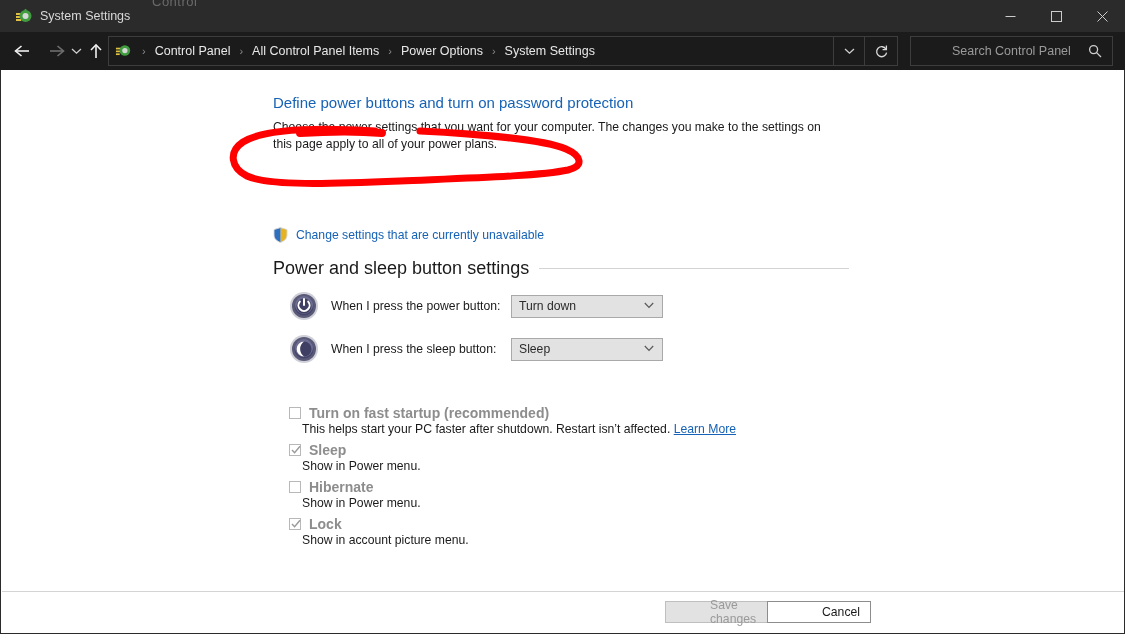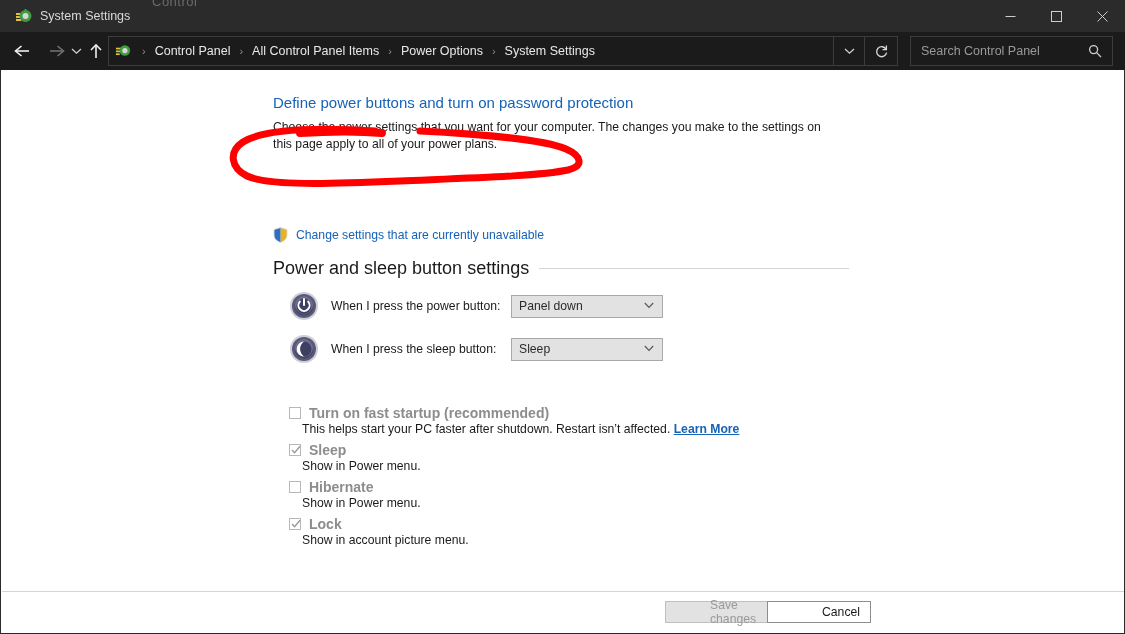--- a/index.html
+++ b/index.html
@@ -149,20 +149,21 @@
     position: absolute;
     left: 910px;
     top: 4px;
     width: 203px;
     height: 30px;
     border: 1px solid #3d3d3d;
     background: #1b1b1b;
     box-sizing: border-box;
     display: flex;
     align-items: center;
+    padding-left: 31px;
   }
   .search-placeholder {
     color: #9a9a9a;
     font-size: 12.5px;
     margin-left: 10px;
     flex: 1 1 auto;
     white-space: nowrap;
   }
   .search-icon {
     margin-right: 10px;
@@ -308,21 +309,20 @@
   .chk-sub {
     position: absolute;
     left: 301px;
     font-size: 12.2px;
     color: #1a1a1a;
     white-space: nowrap;
   }
   .chk-sub a {
     color: #1662b6;
     text-decoration: underline;
-    font-weight: bold;
   }
 
   .r-fast   { top: 335px; }
   .s-fast   { top: 352px; }
   .r-sleep  { top: 372px; }
   .s-sleep  { top: 389px; }
   .r-hib    { top: 409px; }
   .s-hib    { top: 426px; }
   .r-lock   { top: 446px; }
   .s-lock   { top: 463px; }
@@ -504,21 +504,21 @@
         <circle cx="15" cy="15" r="14" fill="#cfcfd8"></circle>
         <circle cx="15" cy="15" r="12" fill="#5a5a78"></circle>
         <circle cx="15" cy="15" r="9.5" fill="#44446a"></circle>
         <circle cx="15" cy="14" r="9" fill="#6e6e93"></circle>
         <circle cx="15" cy="15" r="7.5" fill="#3f3f63"></circle>
         <path d="M15 8 v6" stroke="#ffffff" stroke-width="2" stroke-linecap="round"></path>
         <path d="M10.8 10.6 A5.6 5.6 0 1 0 19.2 10.6" fill="none" stroke="#ffffff" stroke-width="2" stroke-linecap="round"></path>
       </svg>
       <span class="pwr-label">When I press the power button:</span>
       <div class="combo">
-        <span class="combo-value">Panel down</span>
+        <span class="combo-value">Turn down</span>
         <svg class="combo-arrow" width="10" height="7" viewBox="0 0 10 7">
           <path d="M0.8 1 L5 5.4 L9.2 1" fill="none" stroke="#5a5a5a" stroke-width="1.2"></path>
         </svg>
       </div>
     </div>
 
     <div class="power-row power-row-2">
       <svg class="pwr-icon" viewBox="0 0 30 30">
         <circle cx="15" cy="15" r="14" fill="#cfcfd8"></circle>
         <circle cx="15" cy="15" r="12" fill="#5a5a78"></circle>

